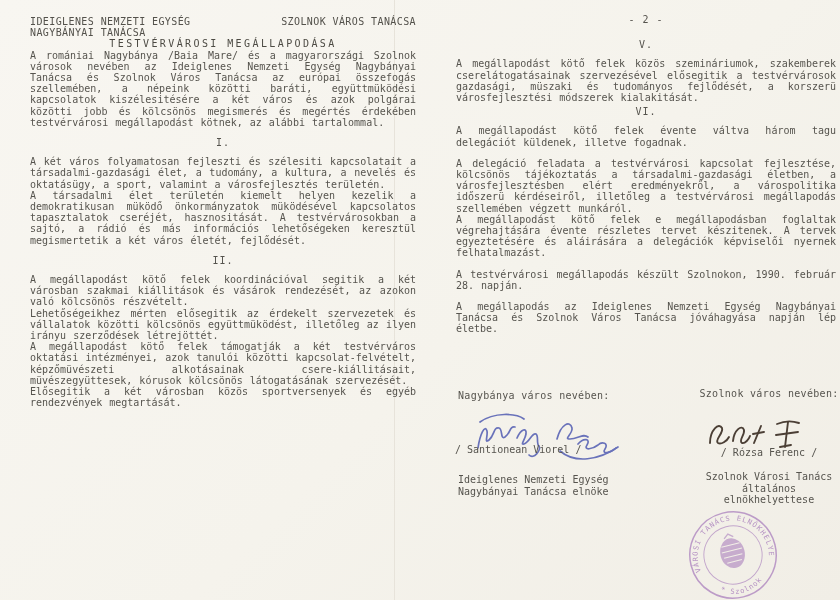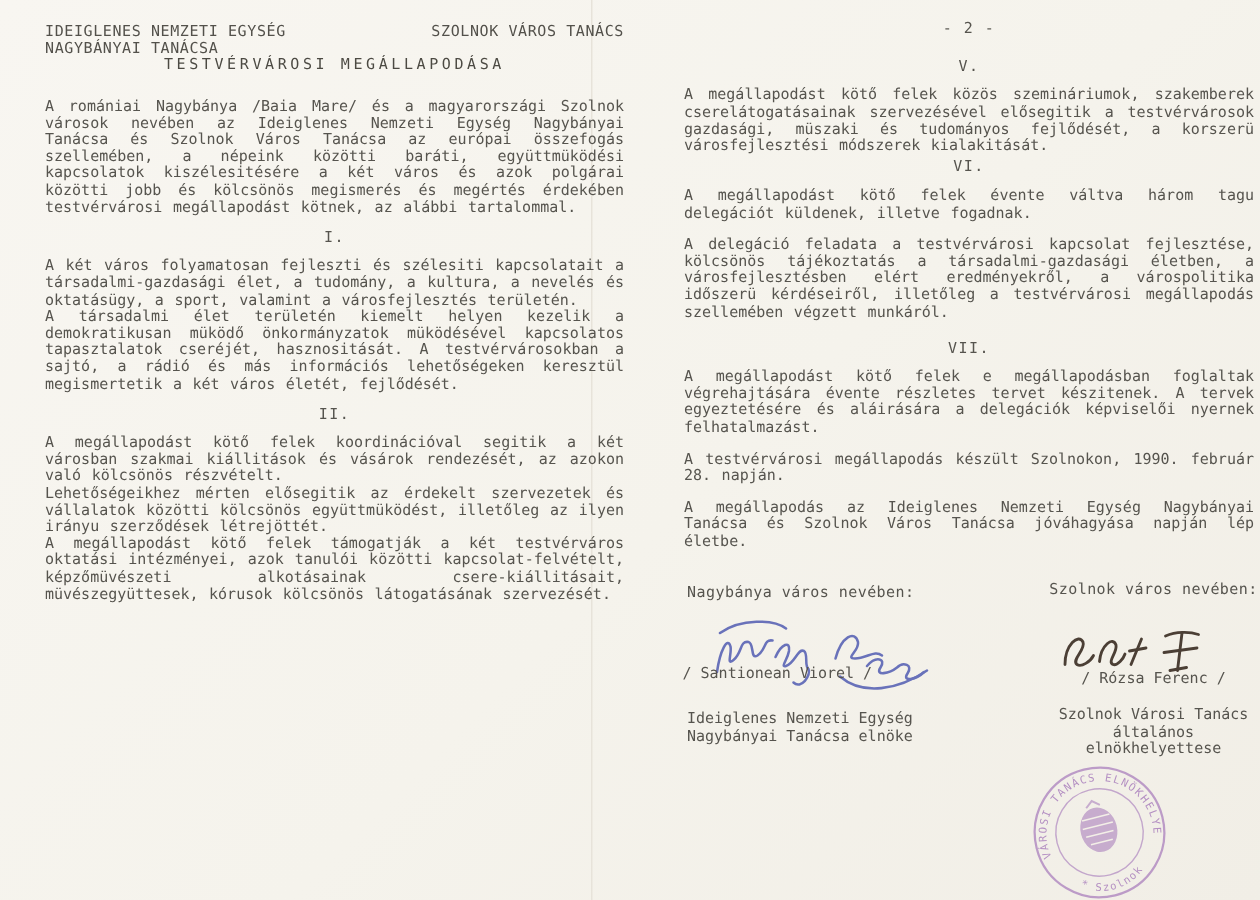--- a/index.html
+++ b/index.html
@@ -11,21 +11,21 @@
     -webkit-font-smoothing:antialiased;
   }
   .page-edge{position:absolute;left:394px;top:0;width:1px;height:600px;background:#e7e3da;}
   .col{position:absolute;font-size:10px;line-height:11.2px;}
   #p1{left:30px;top:16px;width:386px;}
   #p2{left:456px;top:14px;width:380px;}
   .pre{white-space:pre-line;}
   .hdr{display:flex;justify-content:space-between;align-items:flex-start;letter-spacing:.4px;color:#53514b;}
   .doc-title{text-align:center;letter-spacing:2.4px;color:#4c4a43;}
   .para{text-align:justify;margin:0;word-spacing:1px;}
-  .intro{margin-top:16px;}
+  .intro{}
   .secnum{text-align:center;margin:9px 0 8px 0;letter-spacing:1px;}
   .gap{margin-top:10px;}
   .pagenum{text-align:center;letter-spacing:1px;margin-bottom:7px;}
   .sig-area{position:absolute;left:0;top:0;width:840px;height:600px;pointer-events:none;}
   .sig-head-l{position:absolute;left:458px;top:390px;font-size:10px;letter-spacing:.3px;}
   .sig-head-r{position:absolute;left:694px;top:388px;width:150px;text-align:center;font-size:10px;letter-spacing:.3px;}
   .sig-name-l{position:absolute;left:455px;top:444px;font-size:10px;}
   .sig-name-r{position:absolute;left:694px;top:447px;width:150px;text-align:center;font-size:10px;}
   .sig-title-l{position:absolute;left:458px;top:474px;font-size:10px;line-height:11.5px;}
   .sig-title-r{position:absolute;left:694px;top:471px;width:150px;text-align:center;font-size:10px;line-height:11.5px;}
@@ -36,48 +36,48 @@
 </style>
 </head>
 <body>
 
 <div class="page-edge"></div>
 
 <div class="col" id="p1">
   <div class="hdr">
     <div class="pre">IDEIGLENES NEMZETI EGYSÉG
 NAGYBÁNYAI TANÁCSA</div>
-    <div>SZOLNOK VÁROS TANÁCS</div>
+    <div>SZOLNOK VÁROS TANÁCSA</div>
   </div>
   <div class="doc-title">TESTVÉRVÁROSI MEGÁLLAPODÁSA</div>
   <p class="para intro">A romániai Nagybánya /Baia Mare/ és a magyarországi Szolnok városok nevében az Ideiglenes Nemzeti Egység Nagybányai Tanácsa és Szolnok Város Tanácsa az európai összefogás szellemében, a népeink közötti baráti, együttmüködési kapcsolatok kiszélesitésére a két város és azok polgárai közötti jobb és kölcsönös megismerés és megértés érdekében testvérvárosi megállapodást kötnek, az alábbi tartalommal.</p>
 
   <div class="secnum">I.</div>
   <p class="para">A két város folyamatosan fejleszti és szélesiti kapcsolatait a társadalmi-gazdasági élet, a tudomány, a kultura, a nevelés és oktatásügy, a sport, valamint a városfejlesztés területén.</p>
   <p class="para">A társadalmi élet területén kiemelt helyen kezelik a demokratikusan müködő önkormányzatok müködésével kapcsolatos tapasztalatok cseréjét, hasznositását. A testvérvárosokban a sajtó, a rádió és más információs lehetőségeken keresztül megismertetik a két város életét, fejlődését.</p>
 
   <div class="secnum">II.</div>
   <p class="para">A megállapodást kötő felek koordinációval segitik a két városban szakmai kiállitások és vásárok rendezését, az azokon való kölcsönös részvételt.</p>
   <p class="para">Lehetőségeikhez mérten elősegitik az érdekelt szervezetek és vállalatok közötti kölcsönös együttmüködést, illetőleg az ilyen irányu szerződések létrejöttét.</p>
 
   <p class="para">A megállapodást kötő felek támogatják a két testvérváros oktatási intézményei, azok tanulói közötti kapcsolat-felvételt, képzőmüvészeti alkotásainak csere-kiállitásait, müvészegyüttesek, kórusok kölcsönös látogatásának szervezését.</p>
+  <p class="para">Elősegitik a két városban közös sportversenyek és egyéb rendezvények megtartását.</p>
 
 </div>
 
 <div class="col" id="p2">
   <div class="pagenum">- 2 -</div>
 
   <div class="secnum" style="margin-top:14px;">V.</div>
   <p class="para">A megállapodást kötő felek közös szemináriumok, szakemberek cserelátogatásainak szervezésével elősegitik a testvérvárosok gazdasági, müszaki és tudományos fejlődését, a korszerü városfejlesztési módszerek kialakitását.</p>
 
   <div class="secnum" style="margin-top:3px;">VI.</div>
   <p class="para">A megállapodást kötő felek évente váltva három tagu delegációt küldenek, illetve fogadnak.</p>
   <p class="para gap">A delegáció feladata a testvérvárosi kapcsolat fejlesztése, kölcsönös tájékoztatás a társadalmi-gazdasági életben, a városfejlesztésben elért eredményekről, a várospolitika időszerü kérdéseiről, illetőleg a testvérvárosi megállapodás szellemében végzett munkáról.</p>
 
-  <div class="secnum" style="margin-top:13px;">VII.</div>
   <p class="para">A megállapodást kötő felek e megállapodásban foglaltak végrehajtására évente részletes tervet készitenek. A tervek egyeztetésére és aláirására a delegációk képviselői nyernek felhatalmazást.</p>
   <p class="para gap">A testvérvárosi megállapodás készült Szolnokon, 1990. február 28. napján.</p>
   <p class="para gap">A megállapodás az Ideiglenes Nemzeti Egység Nagybányai Tanácsa és Szolnok Város Tanácsa jóváhagyása napján lép életbe.</p>
 </div>
 
 <div class="sig-area">
   <div class="sig-head-l">Nagybánya város nevében:</div>
   <div class="sig-head-r">Szolnok város nevében:</div>
 
   <svg class="ink-l" width="165" height="62" viewBox="0 0 165 62">

